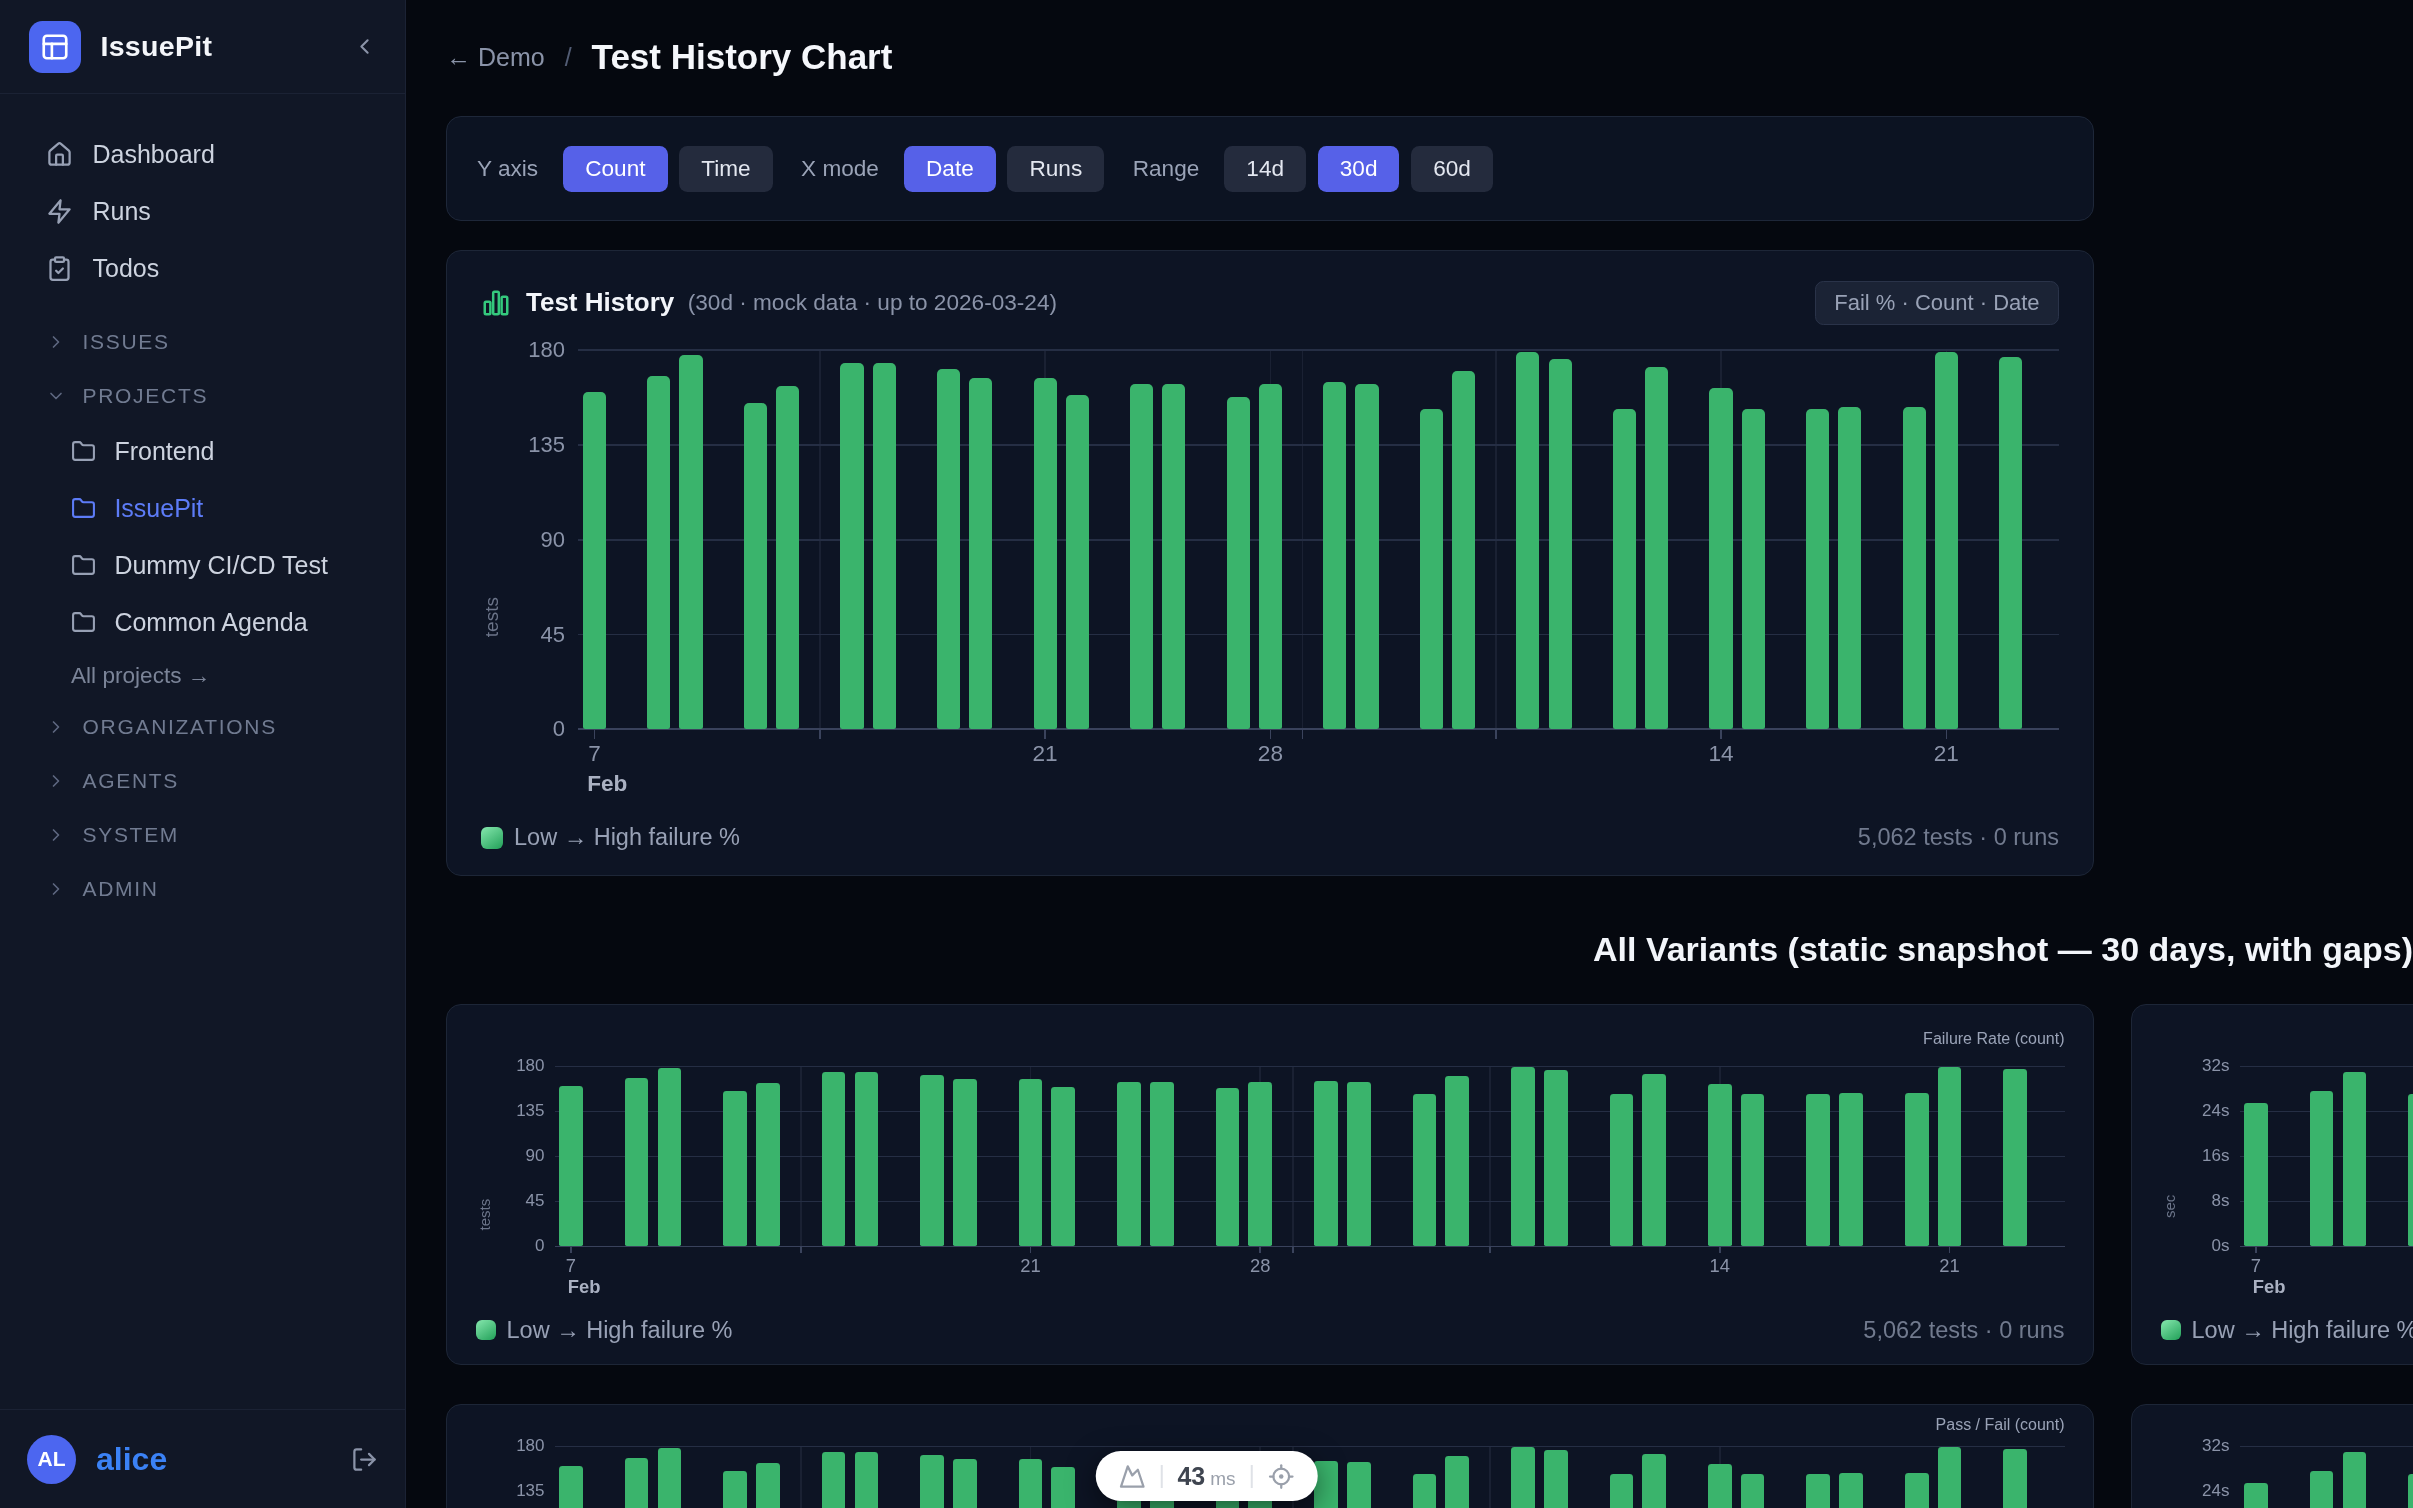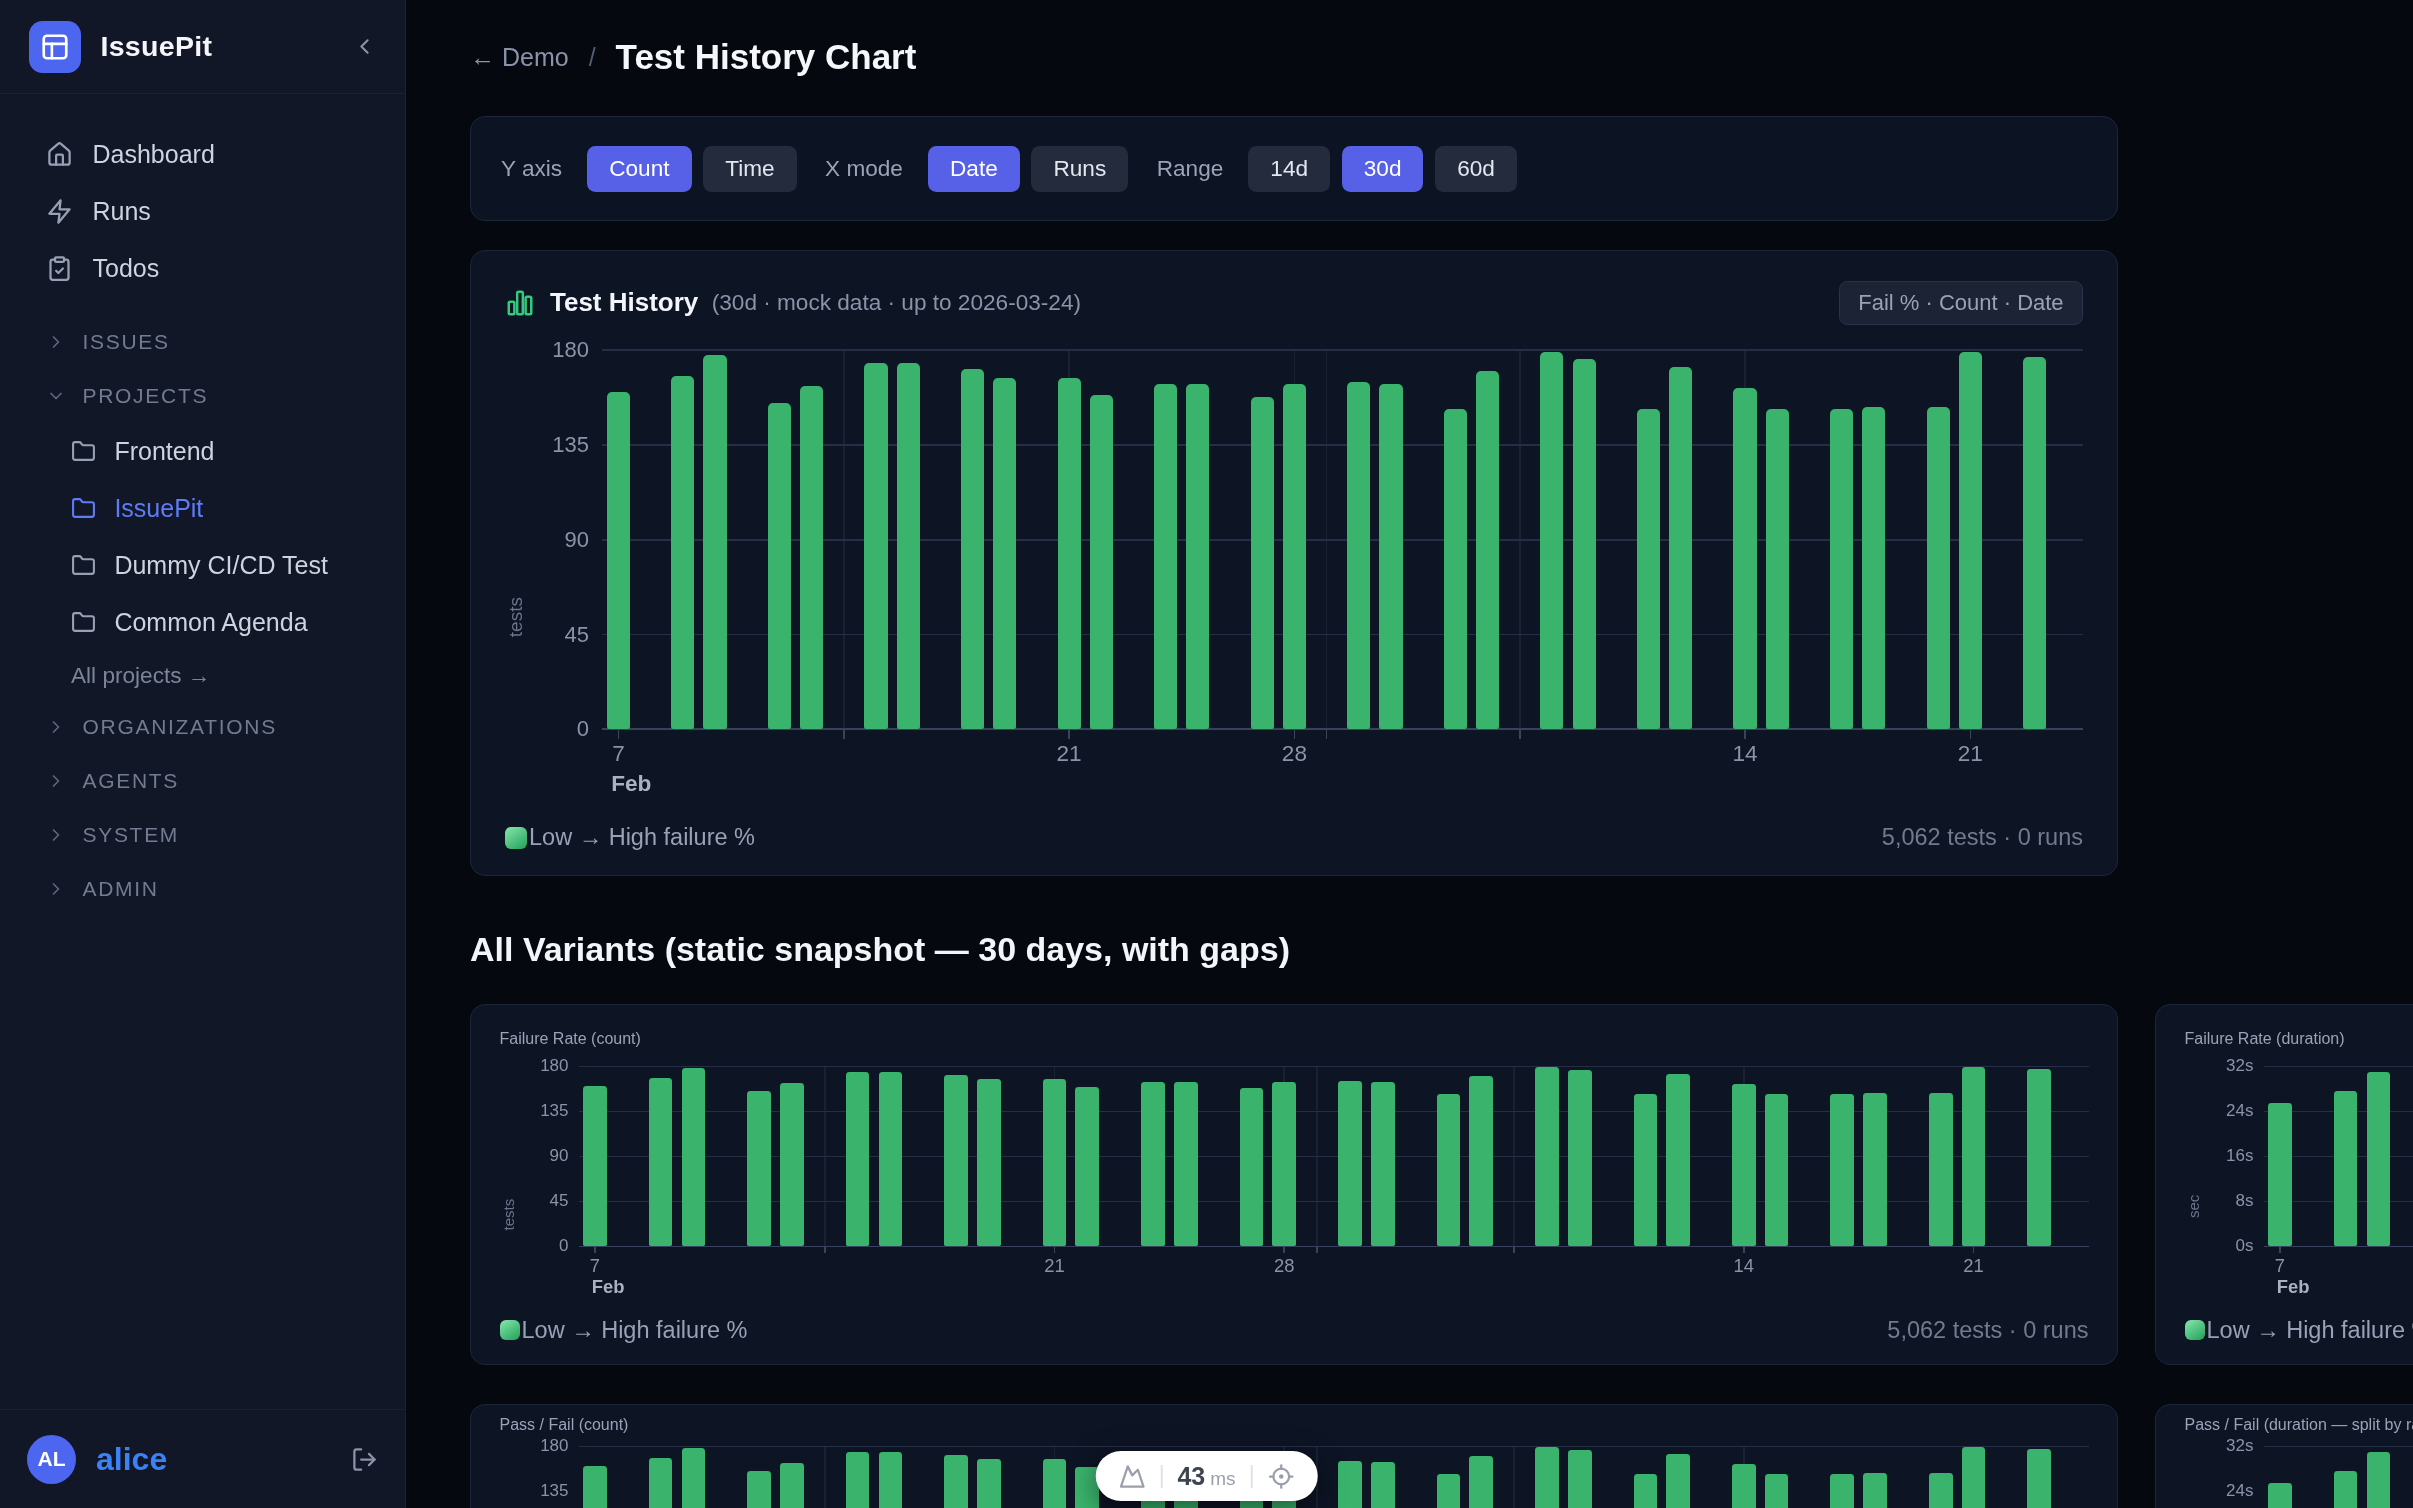--- a/index.html
+++ b/index.html
@@ -35,21 +35,21 @@
 
   .side-user { position:absolute; left:0; right:0; bottom:0; height:99px;
     border-top:1.7px solid #1b2234; display:flex; align-items:center; gap:20px; padding:0 27px; }
   .avatar { width:49px; height:49px; border-radius:50%; background:#4c66f0; color:#fff;
     font-size:21px; font-weight:700; display:flex; align-items:center; justify-content:center; }
   .user-name { font-size:32px; color:#3b82f6;font-weight:bold; }
   .logout { margin-left:auto; color:#8a93a8; display:flex; cursor:pointer; }
   .logout svg { width:27px; height:27px; }
 
   
-  .main { position:absolute; left:406px; top:0; right:0; bottom:0; padding:32px 0 0 64px; }
+  .main { position:absolute; left:406px; top:0; right:0; bottom:0; padding:32px 0 0 40px;text-align:right; }
   .breadcrumb { display:flex; align-items:center; gap:20px; height:50px; margin-bottom:34px; }
   .crumb-back { font-size:25px; color:#8a93a8; cursor:pointer; }
   .crumb-sep { font-size:25px; color:#525c74; }
   .page-title { font-size:35px; font-weight:700; color:#f5f7fb; }
 
   .toolbar-card { width:1648px; background:#0c1322; border:1.7px solid #1e2739;
     border-radius:15px; padding:28.5px 30px; display:flex; align-items:center; margin-bottom:28.5px; }
   .tb-label { font-size:22.6px; color:#9aa3b7; margin-right:13.4px; }
   .tb-group { display:flex; align-items:center; gap:11.7px; }
   .tb-group + .tb-group { margin-left:28.5px; }
@@ -80,21 +80,21 @@
   .bar { position:absolute; bottom:0; background:#3ab46c; border-radius:5px 5px 2.5px 2.5px; }
   .xaxis { position:relative; height:40px; }
   .tickmark { position:absolute; top:0; width:1.7px; height:10px; background:#3a435c; }
   .xtick { position:absolute; top:11.7px; transform:translateX(-50%); font-size:22.6px; color:#8a93a8; }
   .xmonth { position:relative; height:35px; }
   .month-label { position:absolute; transform:translateX(-50%); font-size:22.6px;
     font-weight:700; color:#aab1c2; top:1.7px; }
   .card-footer { display:flex; align-items:center; margin-top:20px; }
   .legend-swatch { width:22px; height:22px; border-radius:5.9px;
     background:linear-gradient(145deg,#86e7ae,#21a058); }
-  .legend-text { font-size:23.5px; color:#98a1b5; margin-left:2px; }
+  .legend-text { font-size:23.5px; color:#98a1b5; margin-left:11px; }
   .footer-stats { margin-left:auto; font-size:23.5px; color:#717a8e; }
 
   .section-heading { font-size:34px; font-weight:700; color:#f2f5fa; margin:54px 0 35px; }
   .cards-grid { width:1648px; display:grid; grid-template-columns:1fr 1fr; gap:37px; }
   .cards-grid.bottom { margin-top:39px; }
   .chart-card.small { padding:25px 28.5px 20px; }
   .chart-card.small.cropped { padding-top:11.7px; }
   .small-title { font-size:16px; color:#9aa3b7; margin-bottom:18.4px; }
   .cropped .small-title { margin-bottom:11.7px; }
   .small .chart-grid { grid-template-columns:39px 1fr; column-gap:10px; }

